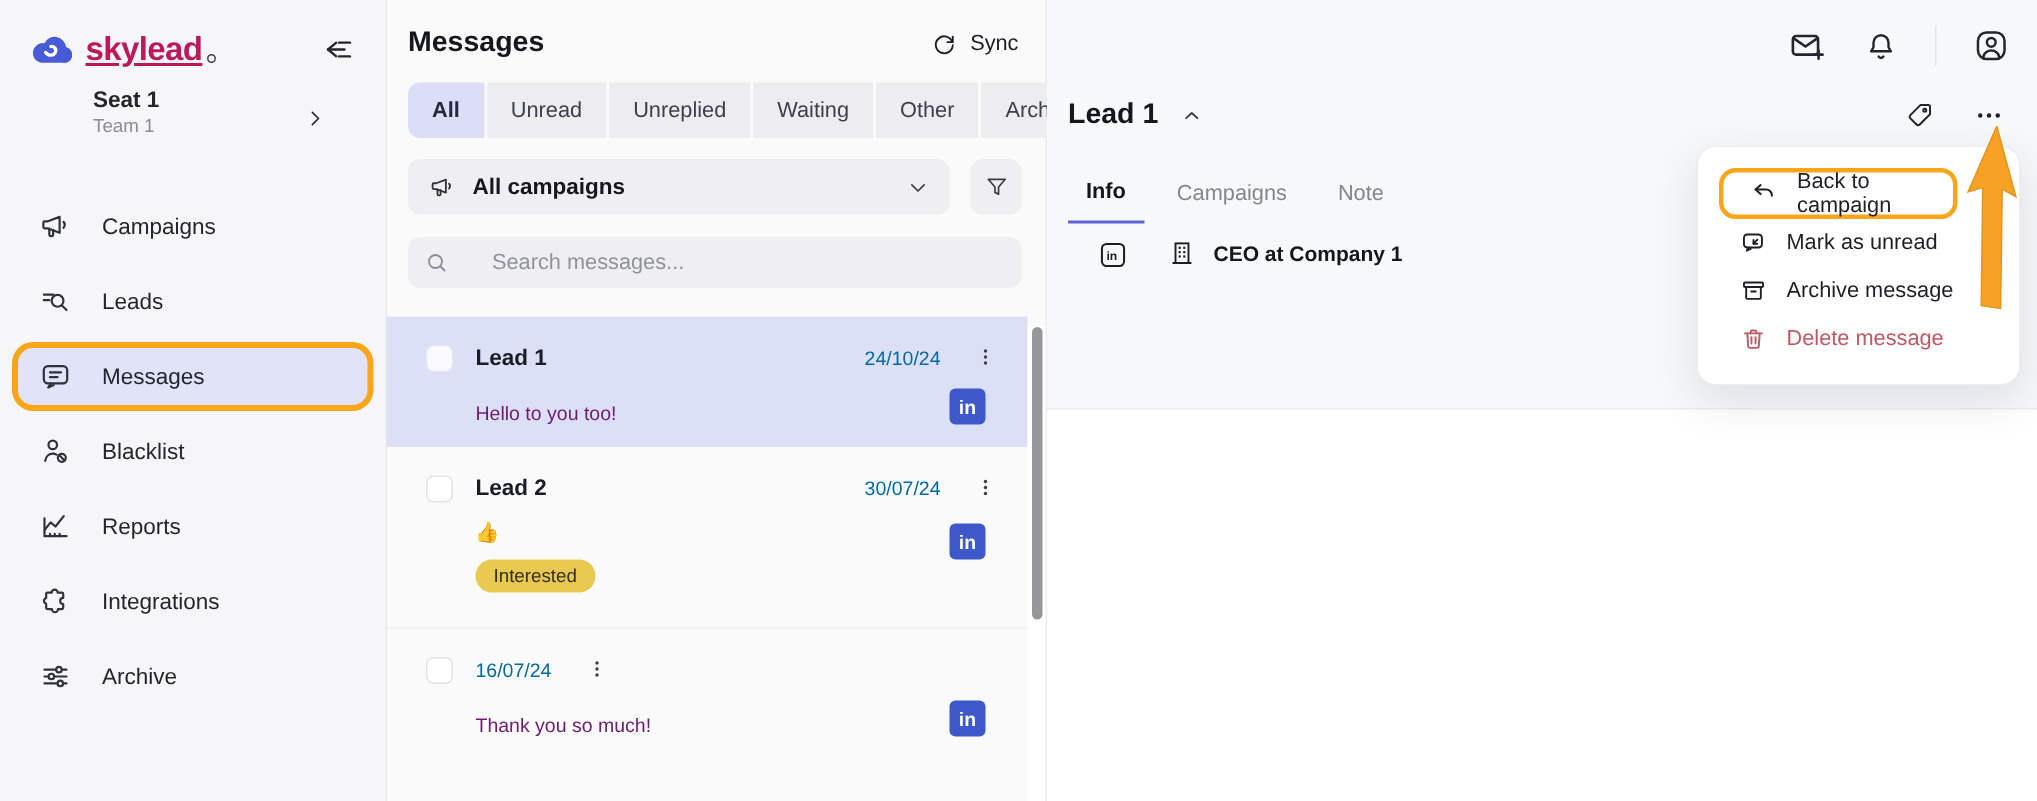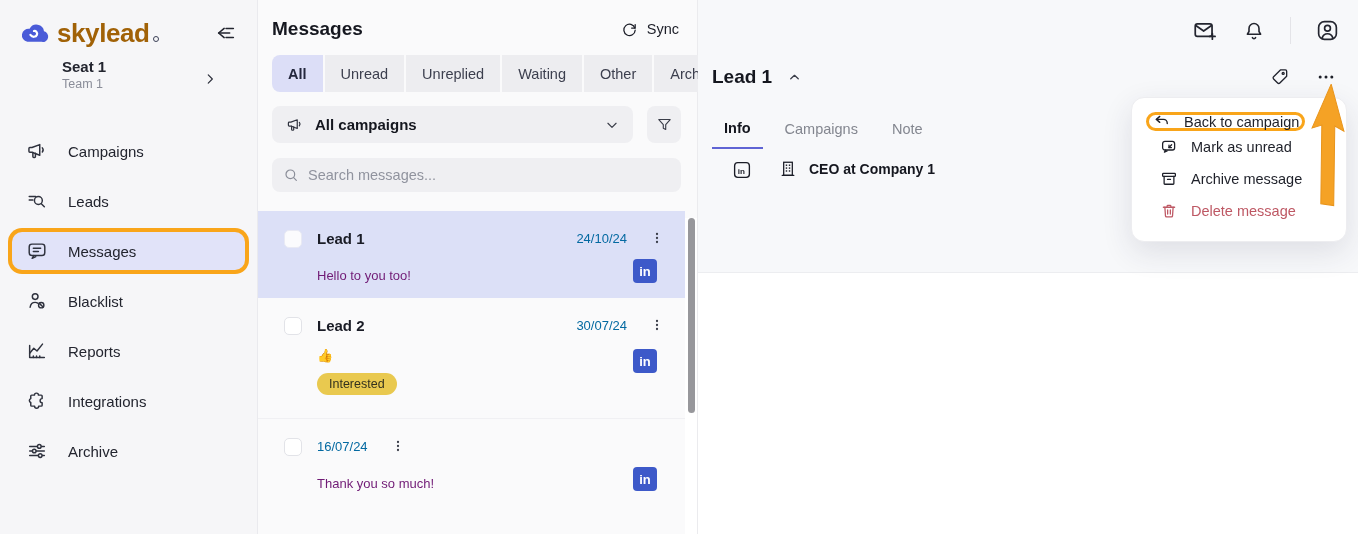--- a/index.html
+++ b/index.html
@@ -3,21 +3,21 @@
 <meta charset="utf-8">
 <style>
   * { margin:0; padding:0; box-sizing:border-box; }
   html,body { background:#ffffff; }
   body { font-family:"Liberation Sans", sans-serif; color:#1a1c26; }
   .app { position:relative; width:1358px; height:534px; overflow:hidden; background:#fff; display:flex; }
 
   
   .sidebar { position:relative; width:258px; height:100%; background:#f6f6f8; border-right:1px solid #eaeaee; flex:0 0 auto; }
   .logo-row { position:absolute; top:16px; left:20px; right:20px; height:34px; display:flex; align-items:center; }
-  .wordmark { font-size:26px; font-weight:700; letter-spacing:-0.4px; color:#a16207; margin-left:7px; }
+  .wordmark { font-size:22px; font-weight:700; letter-spacing:-0.4px; color:#be185d; margin-left:7px;text-decoration:underline; }
   .logo-dot { width:6px; height:6px; border:1.6px solid #3c4157; border-radius:50%; margin-left:3px; margin-top:12px; }
   .collapse-btn { margin-left:auto; background:none; border:none; cursor:pointer; color:#23252f; display:flex; }
   .seat-row { position:absolute; top:58px; left:62px; right:16px; cursor:pointer; }
   .seat-title { font-size:15px; font-weight:700; color:#23252f; }
   .seat-sub { font-size:12.5px; color:#8a8d99; margin-top:2px; }
   .seat-chevron { position:absolute; right:24px; top:14px; color:#2a2d39; }
   .nav { position:absolute; top:126px; left:0; right:0; }
   .nav-item { height:50px; display:flex; align-items:center; padding-left:26px; gap:20px; font-size:15px; color:#23252f; cursor:pointer; }
   .nav-item .nicon { width:22px; height:22px; display:flex; align-items:center; justify-content:center; color:#2f323e; }
   .nav-item.active { height:38px; margin:6px 12px; padding-left:14px; background:#e1e3f9; border-radius:10px; box-shadow:0 0 0 4px #f9a51a; }
@@ -30,21 +30,21 @@
   .tabs { display:flex; gap:2px; margin:15px 16px 0 14px; height:37px; }
   .tab { display:flex; align-items:center; padding:16px 16px; background:#ededf0; border:none; font-size:14.5px; color:#3c3f4e; cursor:pointer; font-family:inherit; white-space:nowrap; }
   .tab:first-child { border-radius:8px 0 0 8px; }
   .tab:last-child { border-radius:0 8px 8px 0; }
   .tab.active { background:#dcdef7; color:#24273d; font-weight:700; }
   .controls-row { display:flex; gap:14px; margin:14px 16px 0 14px; }
   .campaign-select { flex:1; height:37px; background:#efeff2; border-radius:8px; display:flex; align-items:center; padding:0 14px; gap:11px; cursor:pointer; }
   .campaign-select .label { font-size:15px; font-weight:600; color:#15171f; flex:1; }
   .filter-btn { width:34px; height:37px; background:#efeff2; border:none; border-radius:8px; display:flex; align-items:center; justify-content:center; color:#3a3d49; cursor:pointer; }
   .searchbox { margin:15px 16px 0 14px; height:34px; background:#efeff2; border-radius:8px; display:flex; align-items:center; padding:0 11px; gap:9px; color:#8a8d98; }
-  .searchbox input { flex:1; border:none; background:transparent; outline:none; font-size:14.5px; font-family:inherit; color:#1a1c26; }
+  .searchbox input { flex:1; border:none; background:transparent; outline:none; font-size:14.5px; font-family:inherit; color:#1a1c26;margin-left:20px; }
   .searchbox input::placeholder { color:#90939e; }
   .threads { margin-top:19px; width:427px; }
   .thread { display:flex; gap:15px; padding:17px 18px 15px 26px; position:relative; cursor:pointer; }
   .thread.selected { background:#dce0f7; }
   .thread + .thread { border-top:1px solid #f0f0f3; }
   .thread.selected + .thread { border-top:none; }
   .cb { width:18px; height:18px; border:1.5px solid #e2e3e8; background:#fff; border-radius:5px; flex:0 0 auto; margin-top:2px; cursor:pointer; }
   .thread.selected .cb { border-color:#e9eaf4; background:#fbfbfd; }
   .thread-main { flex:1; min-width:0; }
   .t-top { display:flex; align-items:center; }
@@ -73,21 +73,21 @@
   .dtab.active { color:#14161e; font-weight:700; border-bottom:2px solid #5f64d4; }
   .info-row { position:absolute; top:160px; left:35px; display:flex; align-items:flex-start; }
   .info-li { display:flex; gap:11px; align-items:flex-start; }
   .info-li .url { width:160px; font-size:14px; font-weight:700; color:#15171f; line-height:1.38; word-break:break-all; text-decoration:none; }
   .info-co { display:flex; gap:12px; align-items:flex-start; margin-left:28px; }
   .info-co .occ { font-size:14px; font-weight:600; color:#15171f; margin-top:1px; }
 
   
   .context-menu { position:absolute; left:433px; top:97px; width:216px; background:#fff; border:1px solid #ededf0; border-radius:13px; box-shadow:0 10px 30px rgba(40,40,70,.12); padding:14px 0; z-index:5; }
   .menu-item { display:flex; align-items:center; gap:13px; font-size:14.5px; color:#1e2029; height:32px; padding-left:28px; cursor:pointer; }
-  .menu-item.highlight-ring { height:19px; width:159px; margin-left:14px; padding-left:4px; border:3.5px solid #f9a51a; border-radius:11px; }
+  .menu-item.highlight-ring { height:34px; width:159px; margin-left:14px; padding-left:18px; border:3.5px solid #f9a51a; border-radius:11px; }
   .menu-item.danger { color:#be5864; }
   .menu-item .micon { width:18px; height:18px; display:flex; align-items:center; justify-content:center; flex:0 0 auto; }
   .annot-arrow { position:absolute; left:612px; top:84px; z-index:6; pointer-events:none; }
 
   svg { display:block; }
 </style>
 </head>
 <body>
 
 <div class="app">

